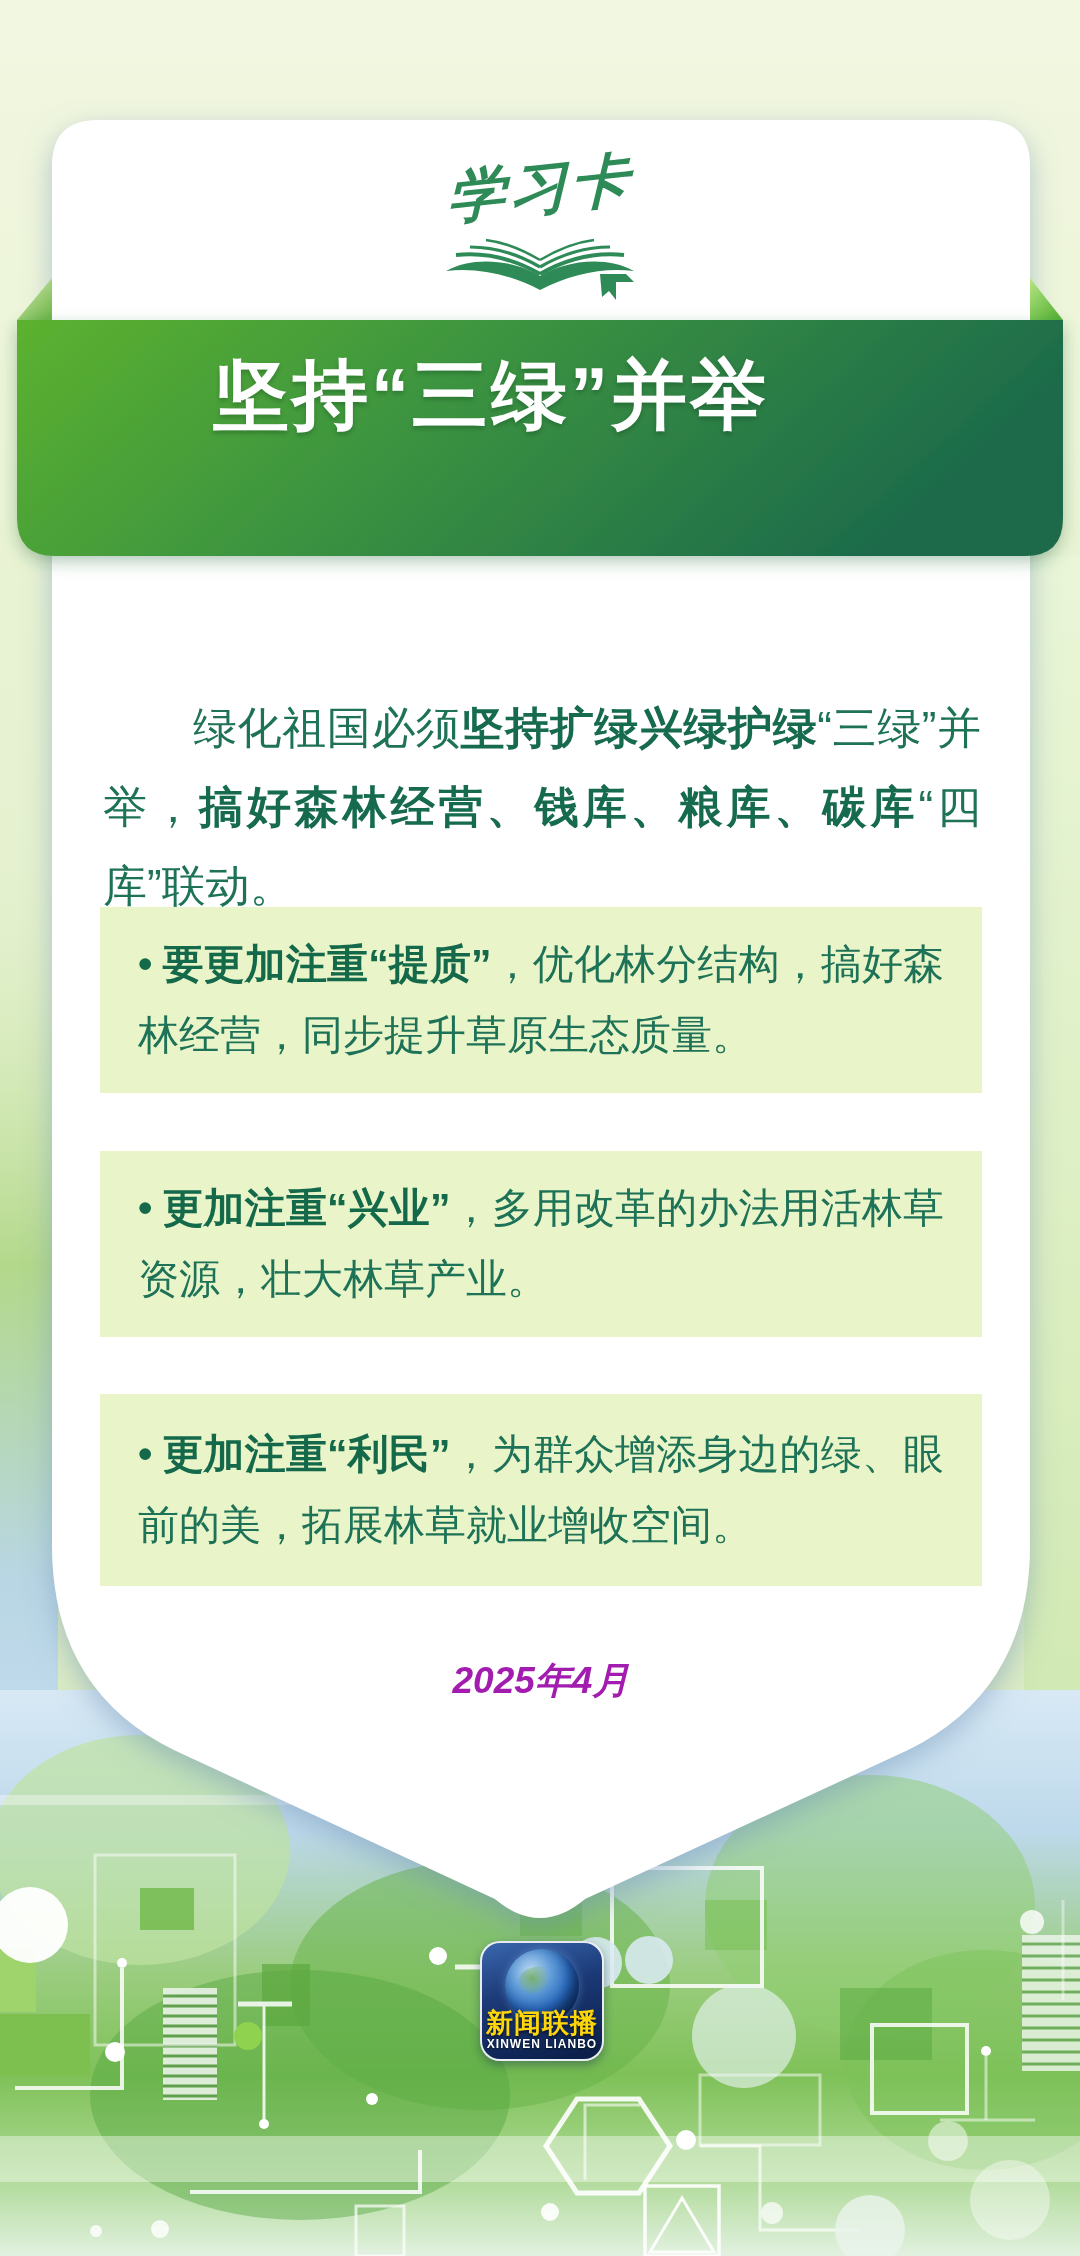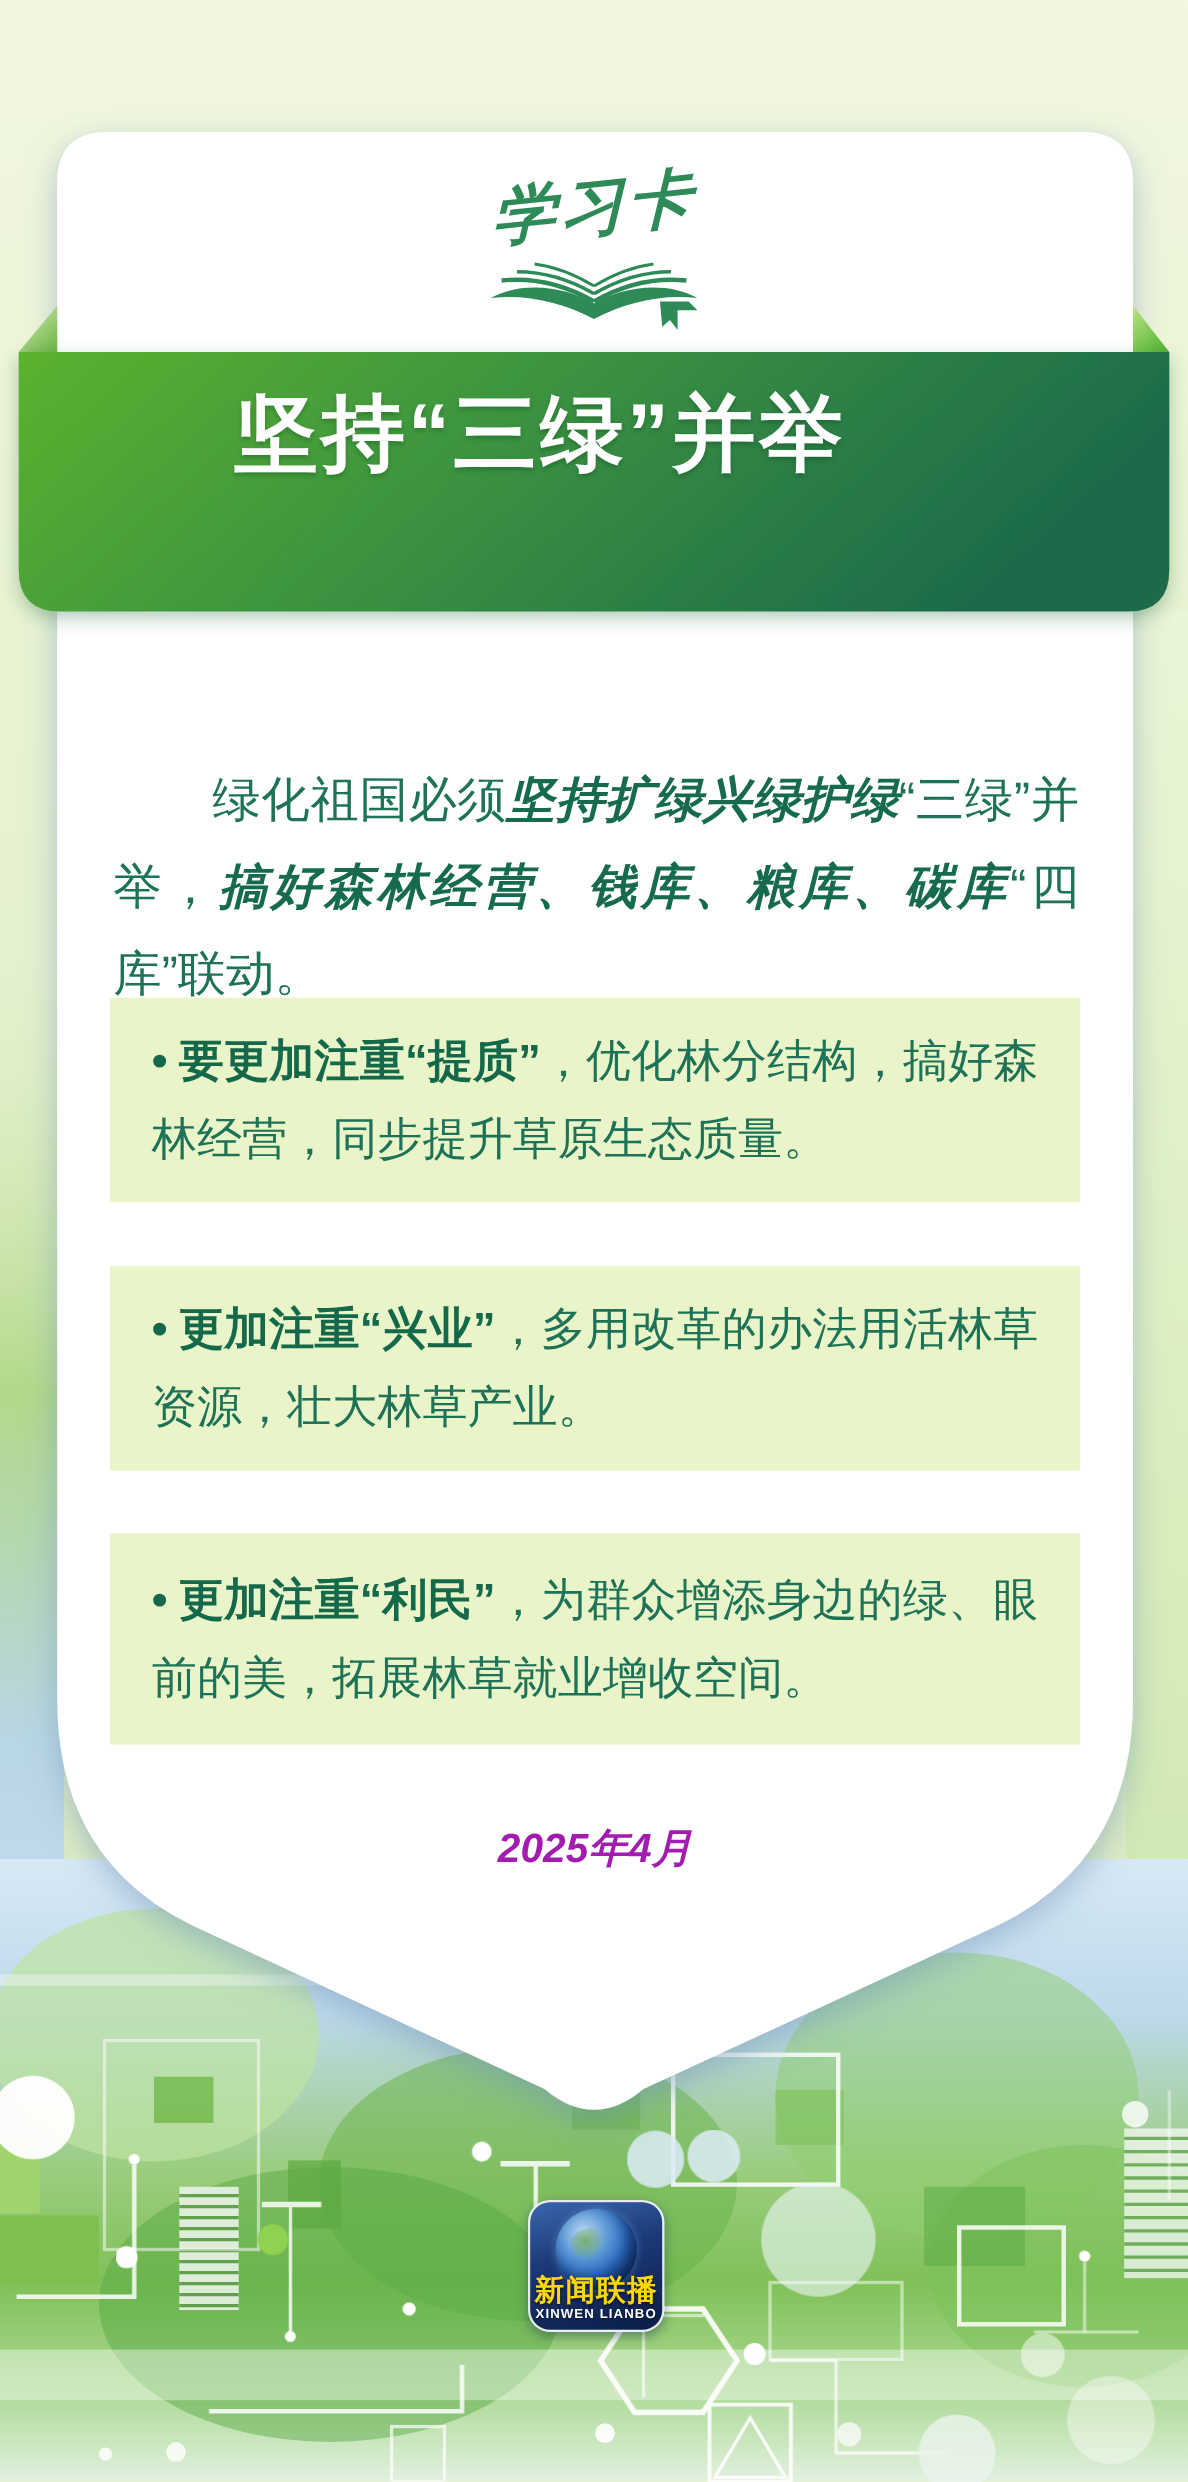--- a/index.html
+++ b/index.html
@@ -25,21 +25,21 @@
     font-size:76px;font-weight:900;letter-spacing:3px;line-height:101px;
     text-shadow:0 3px 4px rgba(0,40,20,.25);
   }
 
   
   .intro{
     left:103px;top:644px;width:878px;
     font-size:44px;line-height:79px;color:#1e7257;
     text-align:justify;text-indent:90px;
   }
-  .intro b{font-weight:800;color:#166a4d;font-style:italic;}
+  .intro b{font-weight:800;color:#166a4d;}
 
   
   .point-box{
     left:100px;width:882px;background:#e9f5c8;
     display:flex;flex-direction:column;justify-content:center;
     box-sizing:border-box;padding:0 38px;
   }
   .point-text{font-size:41px;line-height:71px;color:#1e7257;text-align:justify;}
   .point-text b{font-weight:700;color:#15694b;}
   .bullet{font-weight:800;color:#15694b;padding-right:10px;}
@@ -47,21 +47,21 @@
   #box-2{top:1151px;height:186px;}
   #box-3{top:1394px;height:192px;}
 
   
   .attribution{left:52px;top:1658px;width:978px;text-align:center;color:#a21caf;font-style:italic;}
   .attr-date{font-size:37px;font-weight:800;line-height:46px;}
   .attr-source{font-size:35px;font-weight:800;line-height:46px;}
 
   
   .news-logo{
-    left:480px;top:2000px;width:120px;height:116px;border-radius:20px;
+    left:480px;top:1941px;width:120px;height:116px;border-radius:20px;
     background:linear-gradient(165deg,#3a67ae 0%,#1c3a78 40%,#0a1d46 100%);
     border:2px solid rgba(255,255,255,.9);
     box-shadow:0 4px 10px rgba(20,40,80,.4);
     overflow:hidden;text-align:center;
   }
   .earth{
     position:absolute;left:23px;top:6px;width:74px;height:74px;border-radius:50%;
     background:radial-gradient(circle at 35% 30%,#bcd9f2 0%,#5f9bd8 30%,#2b6cc0 55%,#123a75 85%,#0a2450 100%);
     box-shadow:inset -6px -8px 14px rgba(0,10,40,.55),0 0 8px rgba(150,200,255,.35);
   }

